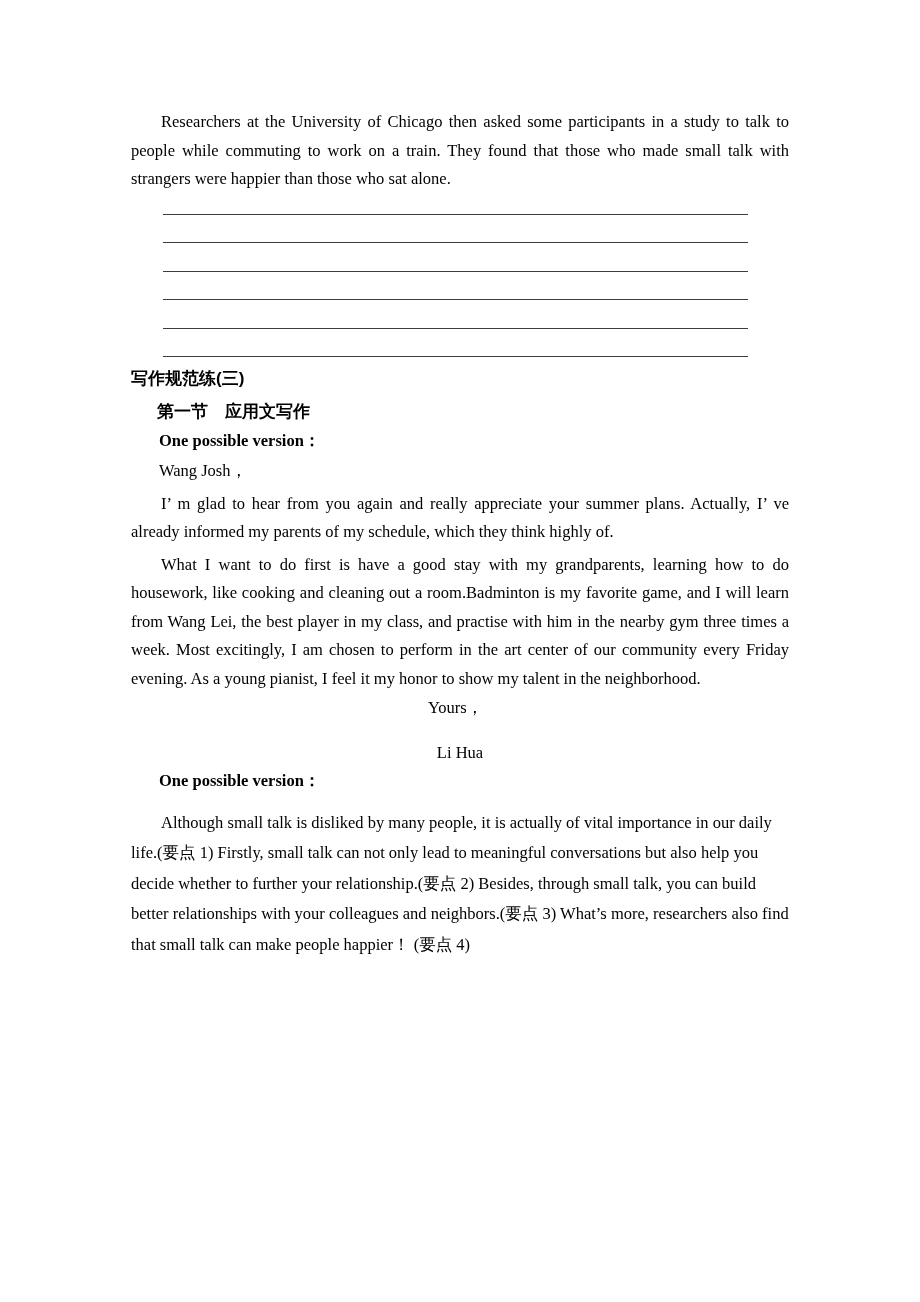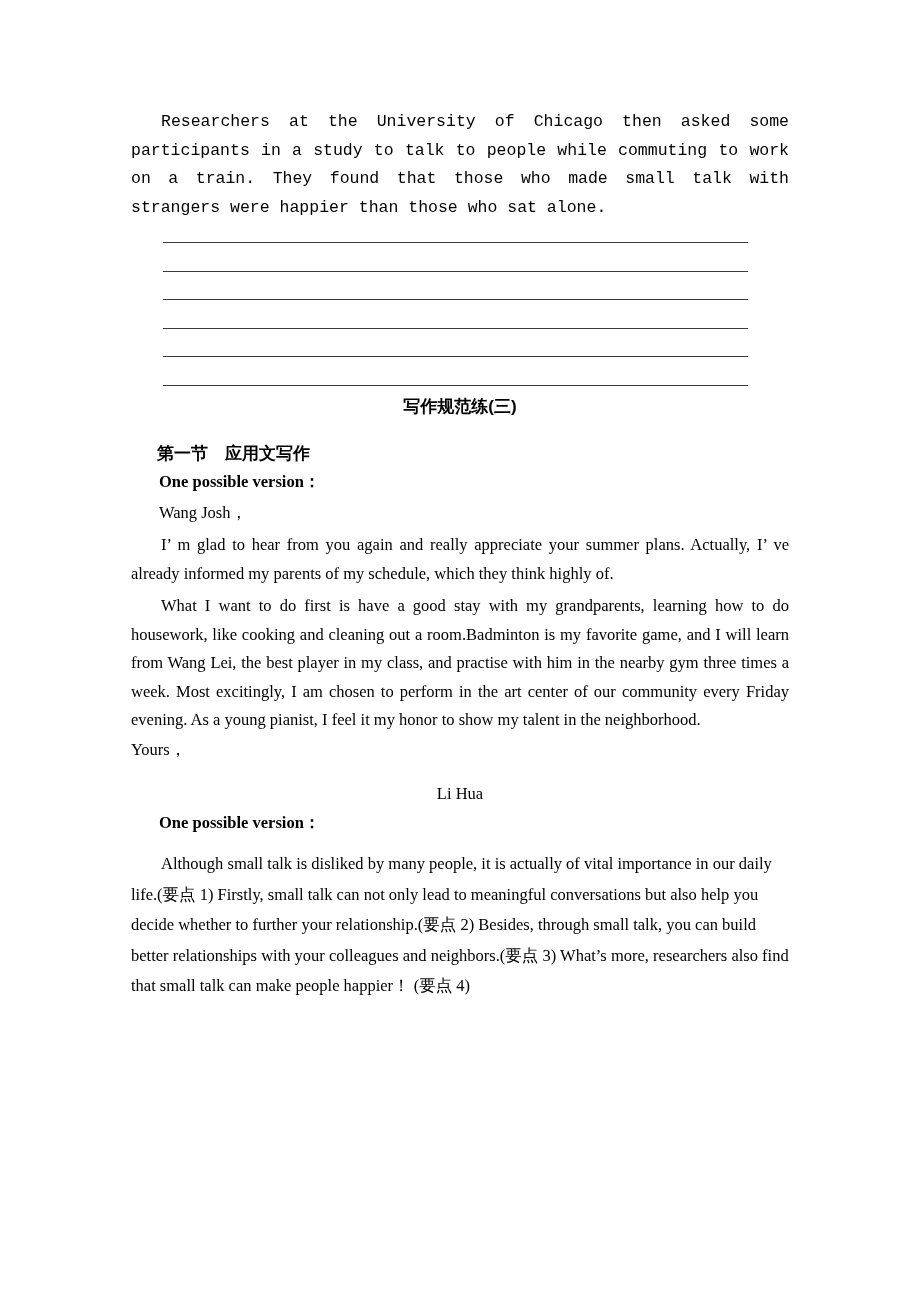--- a/index.html
+++ b/index.html
@@ -19,21 +19,20 @@
     font-size: 16.5px;
     line-height: 28.5px;
     padding: 108px 131px 0 131px;
     overflow: hidden;
   }
   p { margin: 0; }
 
   .body-para {
     text-align: justify;
     text-indent: 30px;
-    font-family: Liberation Mono, monospace;
   }
 
   
   .blanks {
     margin-left: 32px;
     width: 585px;
   }
   .blank-line {
     position: relative;
     height: 28.5px;
@@ -41,49 +40,48 @@
   .blank-line::after {
     content: "";
     position: absolute;
     left: 0;
     right: 0;
     top: 20px;
     border-top: 1.4px solid #3c3c3c;
   }
 
   .main-heading {
-    text-align: center;
     font-weight: bold;
     font-size: 17px;
     font-family: "Liberation Sans", "DejaVu Sans", sans-serif;
   }
   .section-heading {
     font-weight: bold;
     font-size: 17px;
     font-family: "Liberation Sans", "DejaVu Sans", sans-serif;
     margin-left: 26px;
-    margin-top: 18px;
+    margin-top: 5px;
   }
   .version-label {
     font-weight: bold;
     margin-left: 28px;
     margin-top: 0;
   }
 
   .salutation {
     margin-left: 28px;
     margin-top: 2px;
   }
   .letter-para {
     text-align: justify;
     text-indent: 30px;
     margin-top: 4px;
   }
   .letter-closing {
-    text-align: left;
+    text-align: center;
     padding-right: 9px;
     margin-top: 1px;
   }
   .letter-signature {
     text-align: center;
     padding-right: 0;
     margin-top: 16px;
   }
 
   .summary-para {

